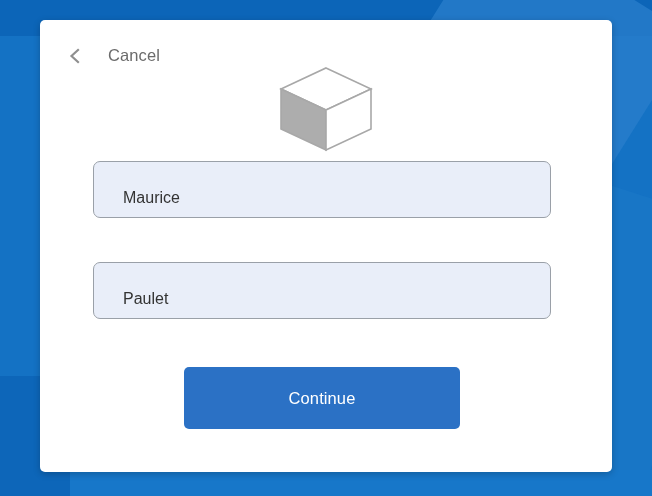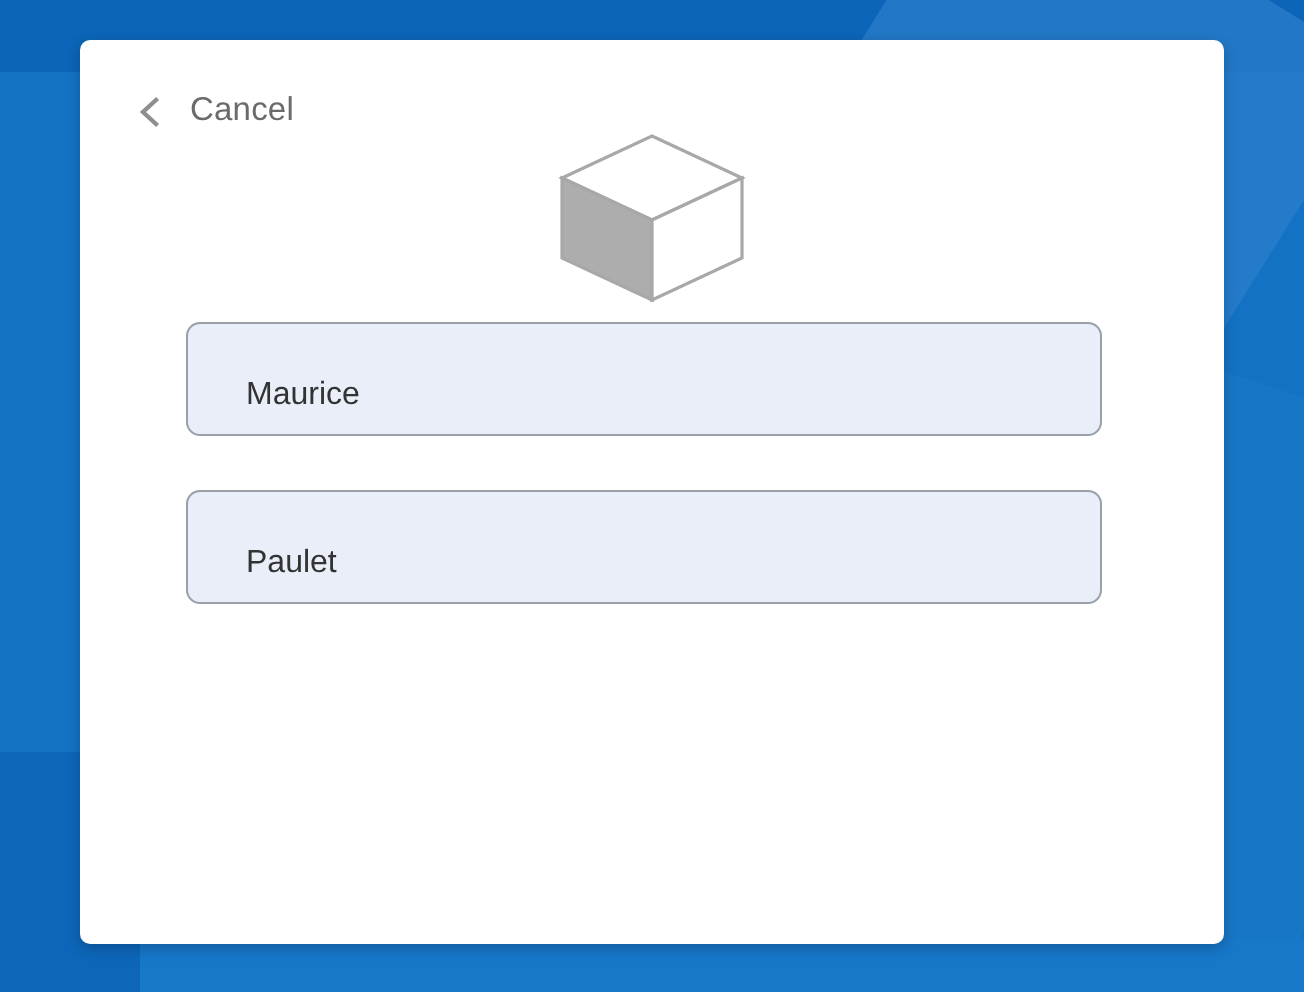--- a/index.html
+++ b/index.html
@@ -83,21 +83,21 @@
     cursor: pointer;
     user-select: none;
   }
   .chevron-left {
     width: 18px;
     height: 18px;
     display: block;
     flex: none;
   }
   .cancel-label {
-    margin-left: 11px;
+    margin-left: 24px;
     font-size: 16.5px;
     color: #6b6b6b;
     letter-spacing: .1px;
   }
 
   
   .cube-wrap {
     position: absolute;
     left: 237px;
     top: 45px;
@@ -117,21 +117,21 @@
     border: 1px solid #9aa0a8;
     border-radius: 7px;
     color: #333333;
     font-size: 16px;
     font-family: "Liberation Sans", sans-serif;
     padding: 16px 0 0 29px;
     outline: none;
   }
   .field::placeholder { color: #8a8f96; }
   .field-1 { top: 141px; }
-  .field-2 { top: 225px; }
+  .field-2 { top: 242px; }
 
   
   .continue-btn {
     position: absolute;
     left: 144px;
     top: 347px;
     width: 276px;
     height: 62px;
     background: #2b71c5;
     border: none;
@@ -171,15 +171,16 @@
         <polygon points="4,24 49,45 49,85 4,64" fill="#adadad" stroke="#a8a8a8" stroke-width="1.6"></polygon>
 
         <polygon points="49,45 94,24 94,64 49,85" fill="#ffffff" stroke="#a8a8a8" stroke-width="1.6"></polygon>
       </svg>
     </div>
 
     <input class="field field-1" type="text" value="Maurice" style="">
 
     <input class="field field-2" type="text" value="Paulet" style="">
 
+    <button class="continue-btn">Continue</button>
 
   </div>
 </div>
 
 </body></html>

